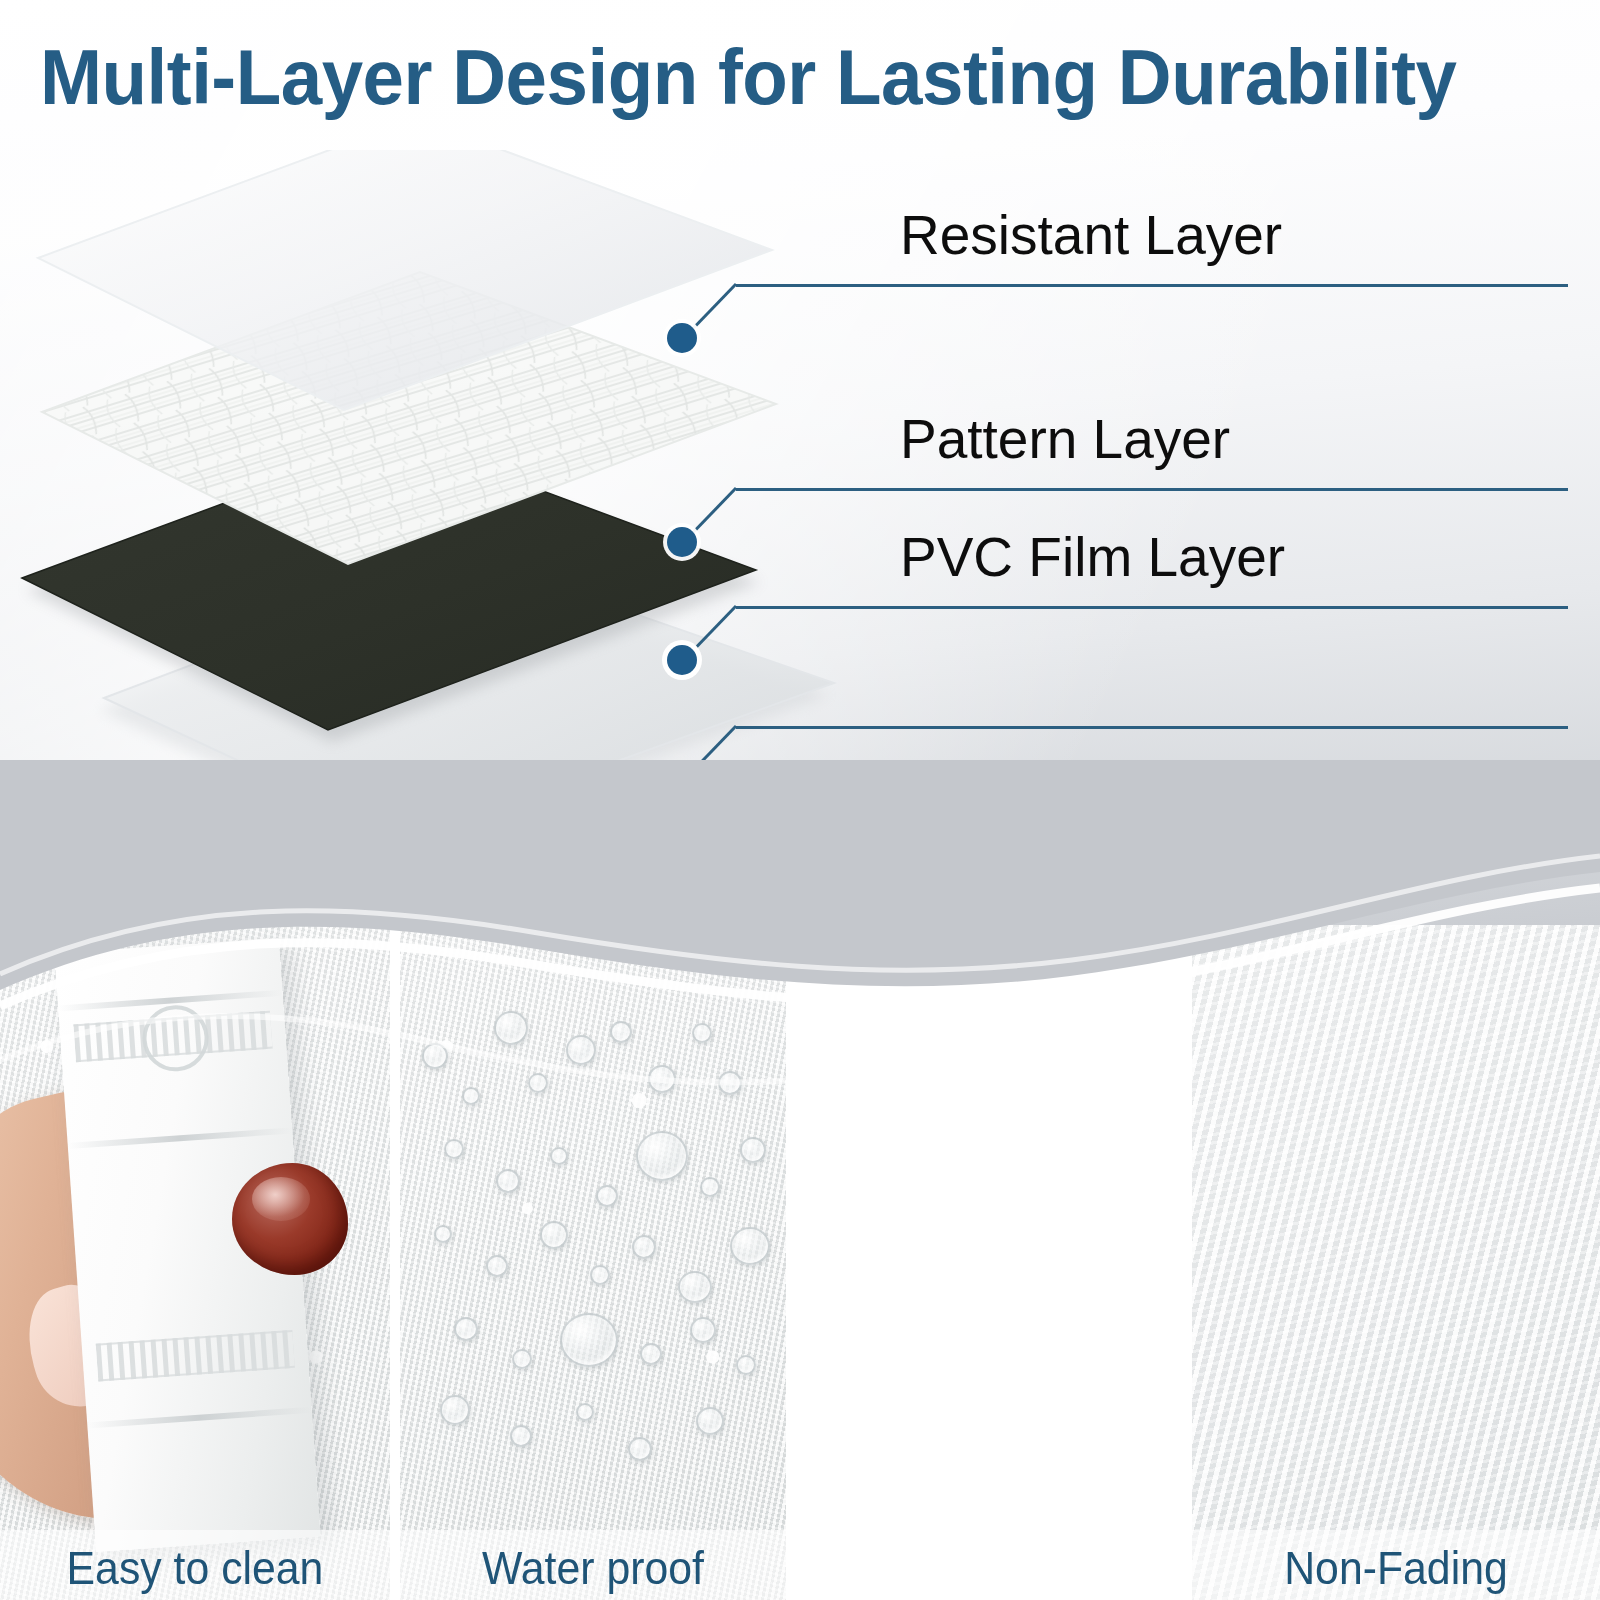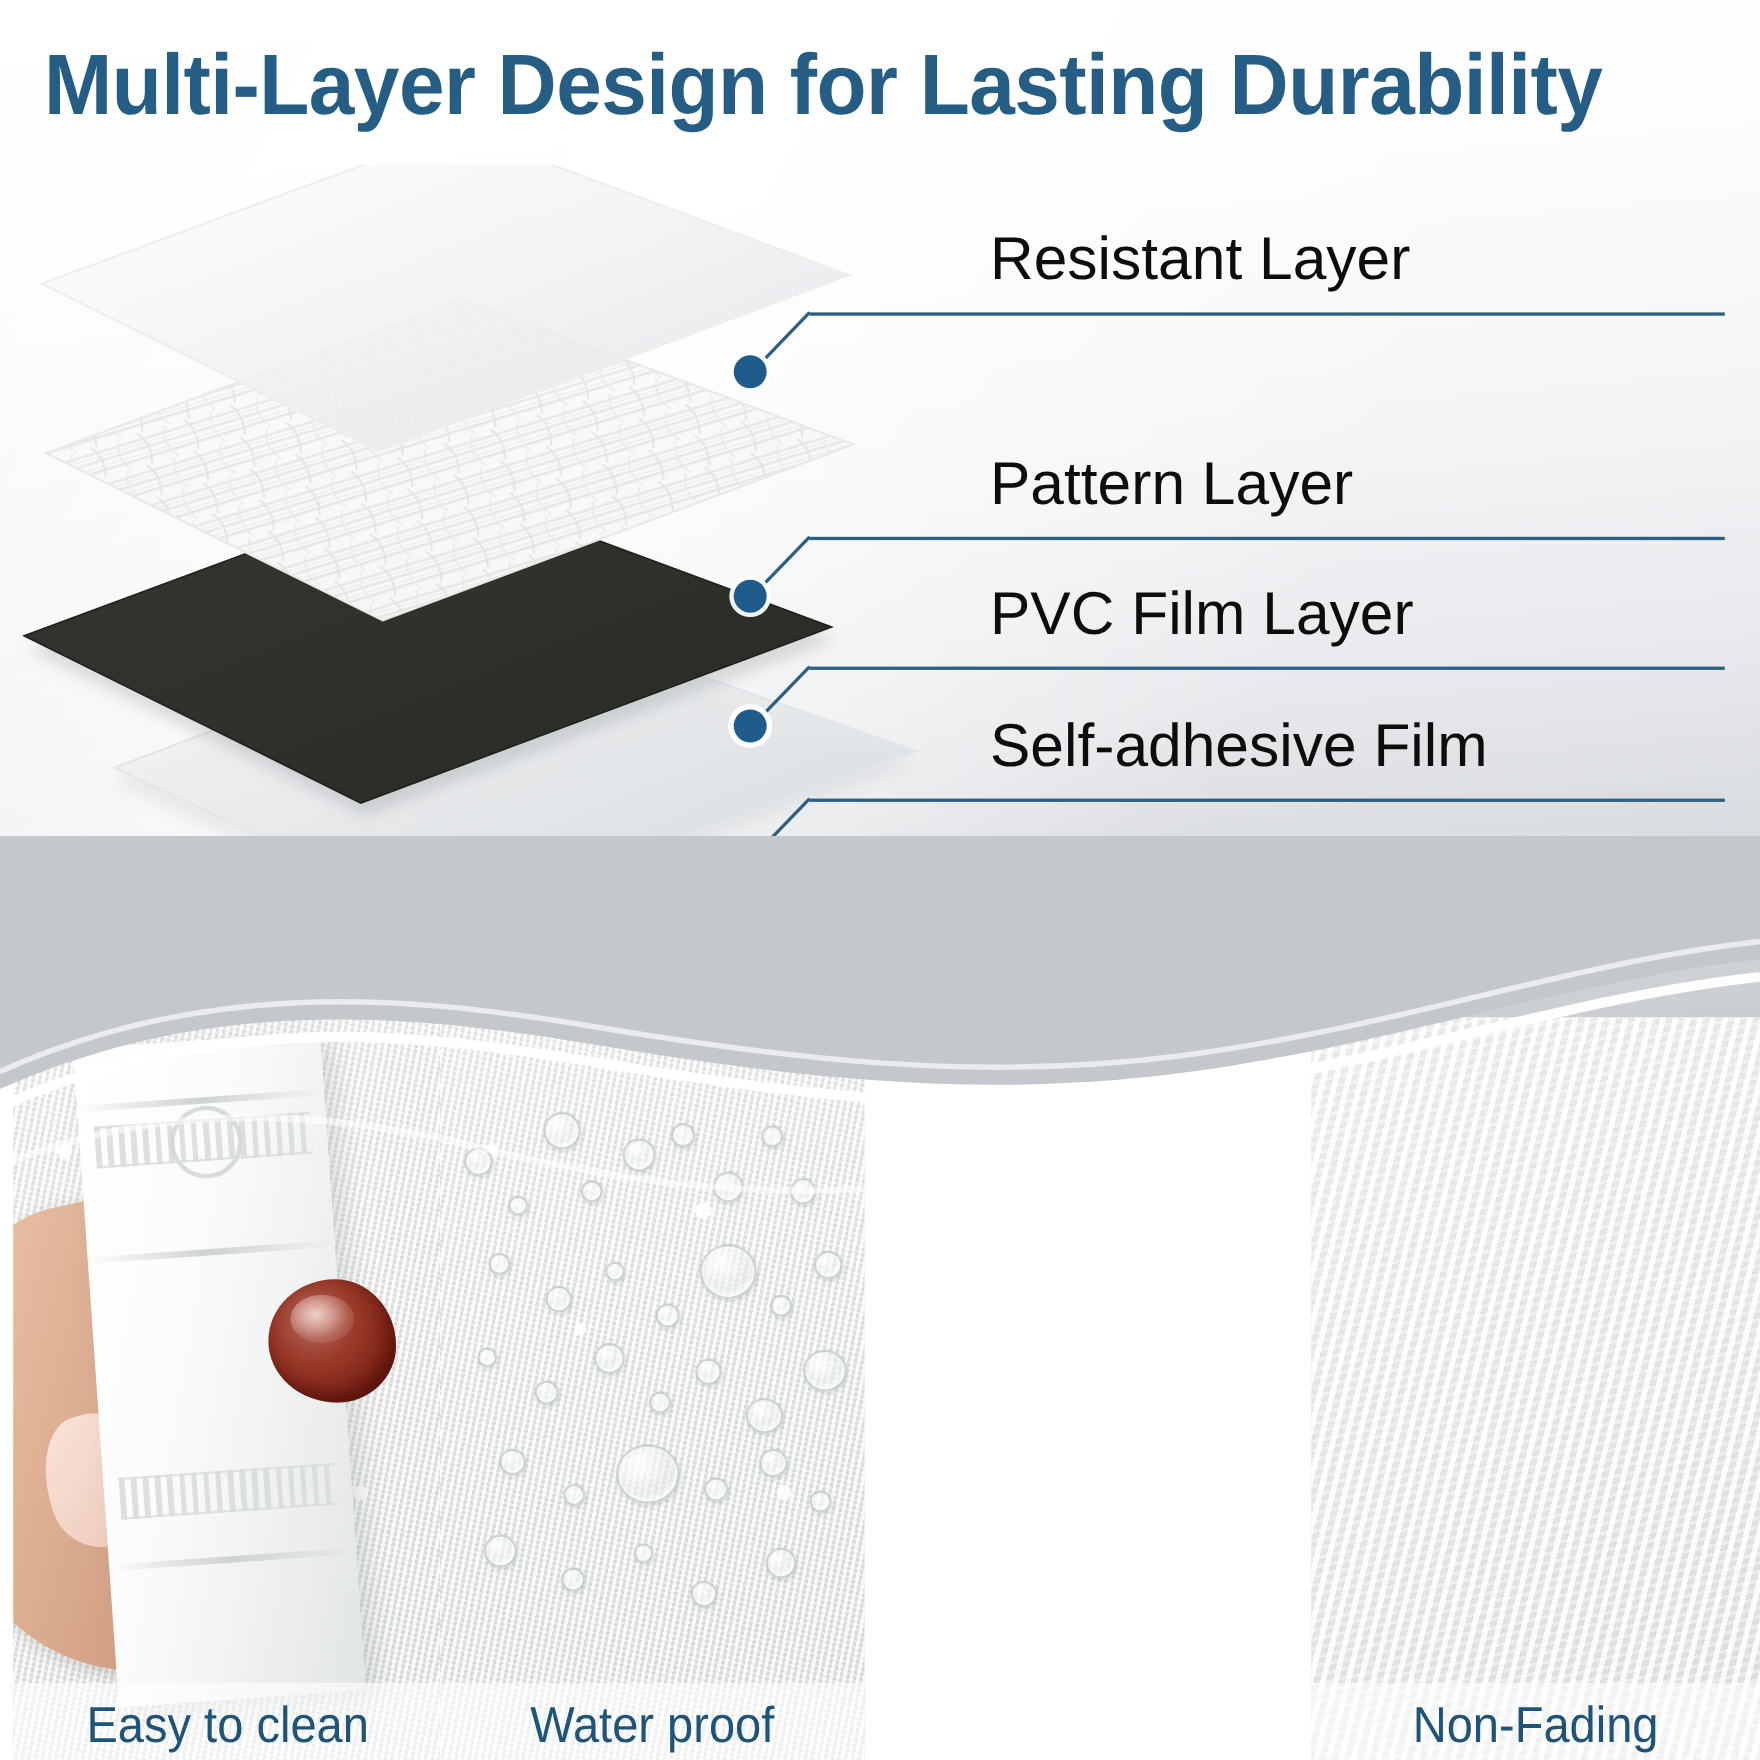--- a/index.html
+++ b/index.html
@@ -55,21 +55,21 @@
   #wave{position:absolute;left:0;top:760px;width:1600px;height:420px;pointer-events:none;z-index:6;}
 
   
   #strip{
     position:absolute;left:0;top:925px;width:1600px;height:675px;
     background:#ffffff;overflow:hidden;
   }
   .panel{
     position:absolute;top:0;height:675px;overflow:hidden;background:#f2f3f3;
   }
-  .p1{left:12px;width:390px;}
+  .p1{left:0;width:390px;}
   .p2{left:400px;width:386px;}
   .p3{left:796px;width:386px;}
   .p4{left:1192px;width:408px;}
 
   .tex{
     position:absolute;inset:0;
     background-color:#eef0ef;
     background-image:
       radial-gradient(circle at 12% 18%, rgba(255,255,255,.95) 0 6px, rgba(0,0,0,0) 7px),
       radial-gradient(circle at 33% 42%, rgba(255,255,255,.9) 0 5px, rgba(0,0,0,0) 6px),
@@ -253,21 +253,20 @@
     </svg>
     <div class="dot" style="left:667px;top:527px;"></div>
 
     <div class="label" style="left:900px;top:530px;">PVC Film Layer</div>
     <div class="leader-line" style="left:736px;top:606px;width:832px;"></div>
     <svg class="leader-diag" style="left:680px;top:604px;" width="70" height="62" viewBox="0 0 70 62">
       <path d="M2 58 L56 2" stroke="#2c5f81" stroke-width="3" fill="none"></path>
     </svg>
     <div class="dot ring" style="left:667px;top:645px;"></div>
 
-    <div class="label" style="left:900px;top:650px;">Self-adhesive Film</div>
     <div class="leader-line" style="left:736px;top:726px;width:832px;"></div>
     <svg class="leader-diag" style="left:680px;top:724px;" width="70" height="62" viewBox="0 0 70 62">
       <path d="M2 58 L56 2" stroke="#2c5f81" stroke-width="3" fill="none"></path>
     </svg>
     <div class="dot" style="left:667px;top:765px;"></div>
   </div>
 
   <div id="strip">
 
     <div class="panel p1">

